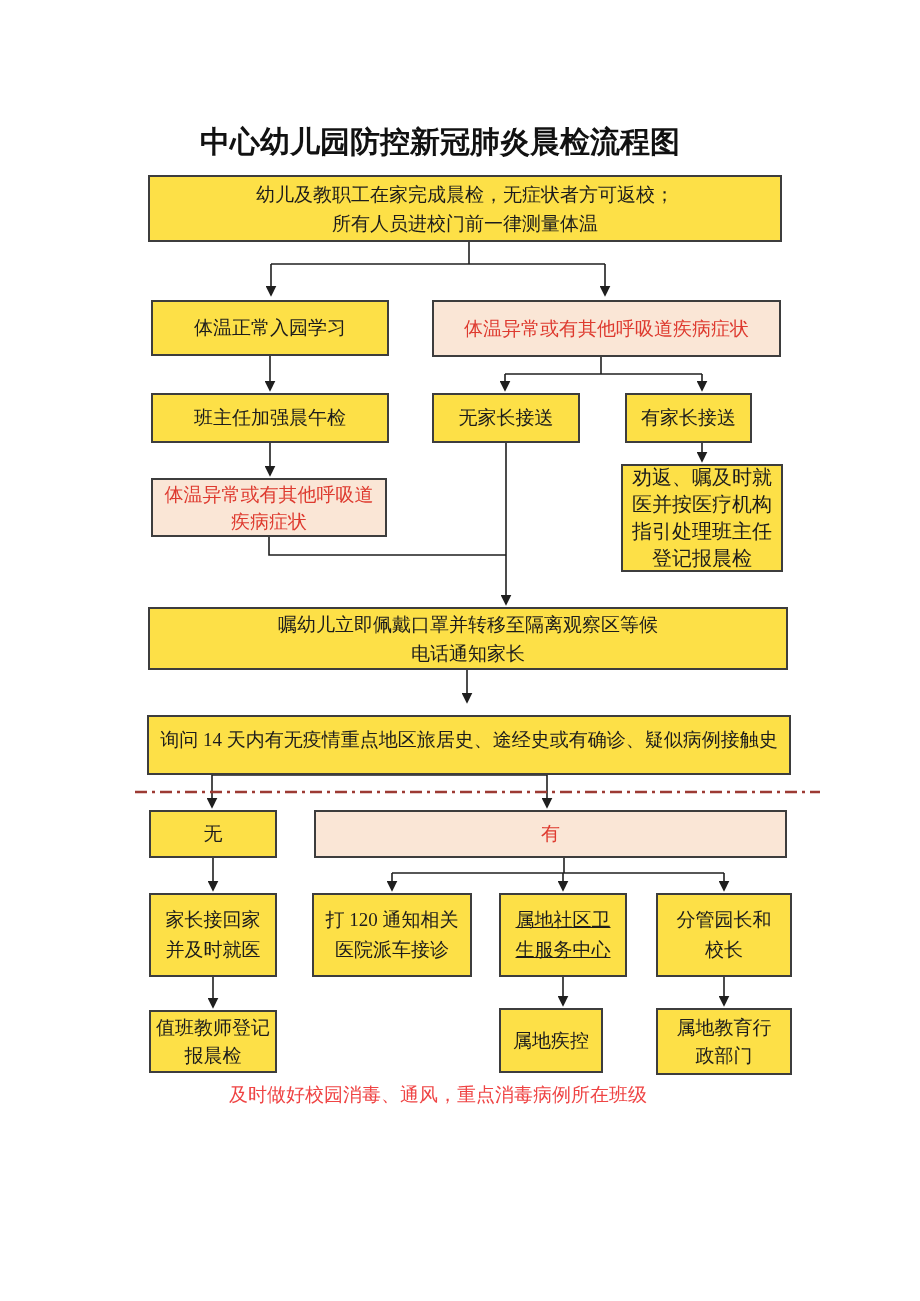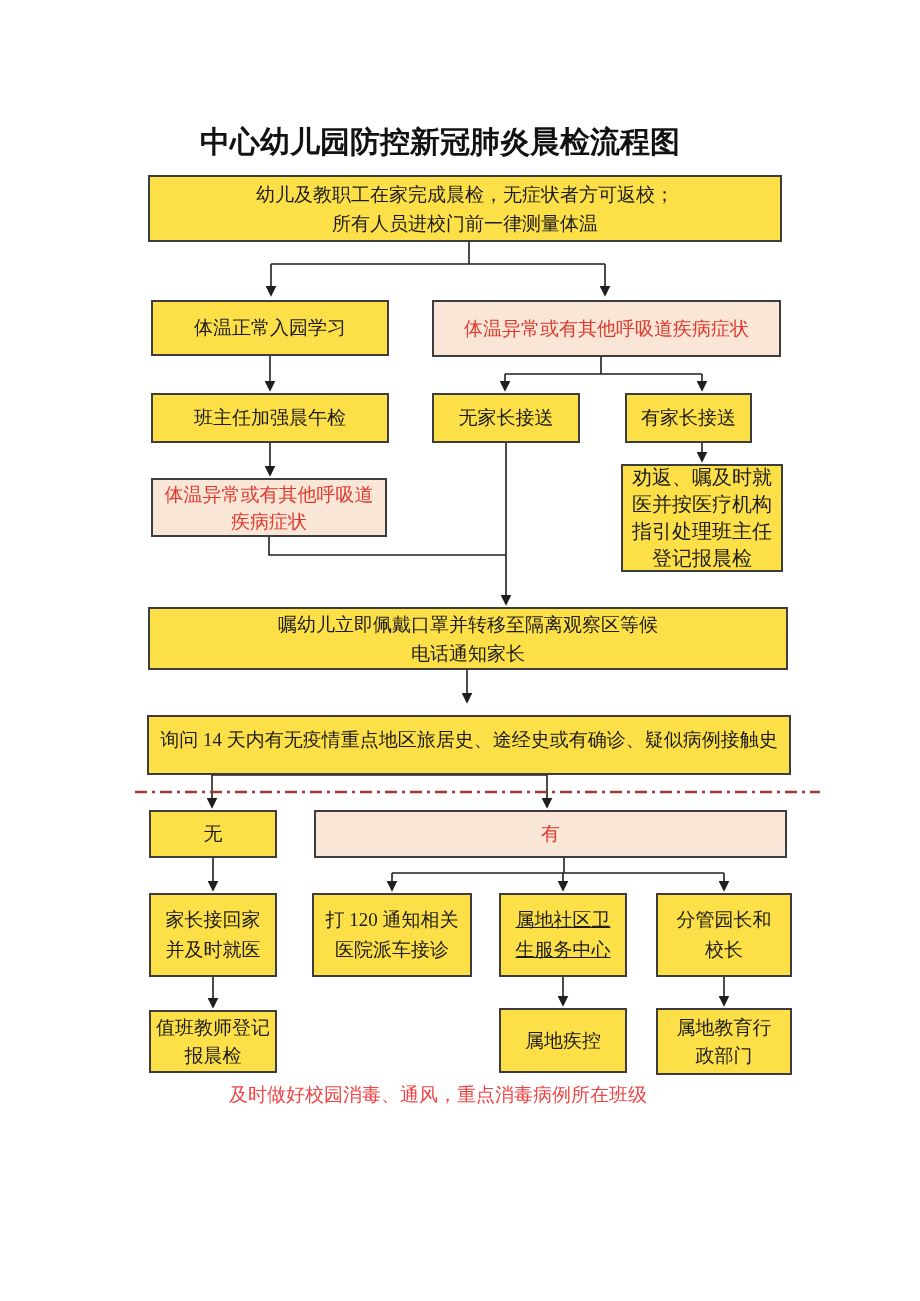--- a/index.html
+++ b/index.html
@@ -44,21 +44,21 @@
   .n-persu  {left:621px;top:464px;width:162px;height:108px;line-height:27px;font-size:20px;}
   .n-mask   {left:148px;top:607px;width:640px;height:63px;line-height:29px;}
   .n-inq    {left:147px;top:705px;width:644px;height:60px;align-items:flex-start;padding-top:9px;margin-top:10px;}
   .n-no     {left:149px;top:810px;width:128px;height:48px;}
   .n-yes    {left:314px;top:810px;width:473px;height:48px;}
   .n-pickup {left:149px;top:893px;width:128px;height:84px;line-height:30px;}
   .n-call120{left:312px;top:893px;width:160px;height:84px;line-height:30px;}
   .n-comm   {left:499px;top:893px;width:128px;height:84px;line-height:30px;text-decoration:underline;}
   .n-princ  {left:656px;top:893px;width:136px;height:84px;line-height:30px;}
   .n-dutytea{left:149px;top:1010px;width:128px;height:63px;line-height:28px;}
-  .n-cdc    {left:499px;top:1008px;width:128px;height:65px;}
+  .n-cdc    {left:499px;top:1008px;width:104px;height:65px;}
   .n-edu    {left:656px;top:1008px;width:136px;height:67px;line-height:28px;}
   .footnote{
     position:absolute;left:148px;top:1082px;width:580px;z-index:1;
     text-align:center;font-size:19px;color:#ef4444;
   }
 </style>
 </head>
 <body>
 
 <div id="page">

